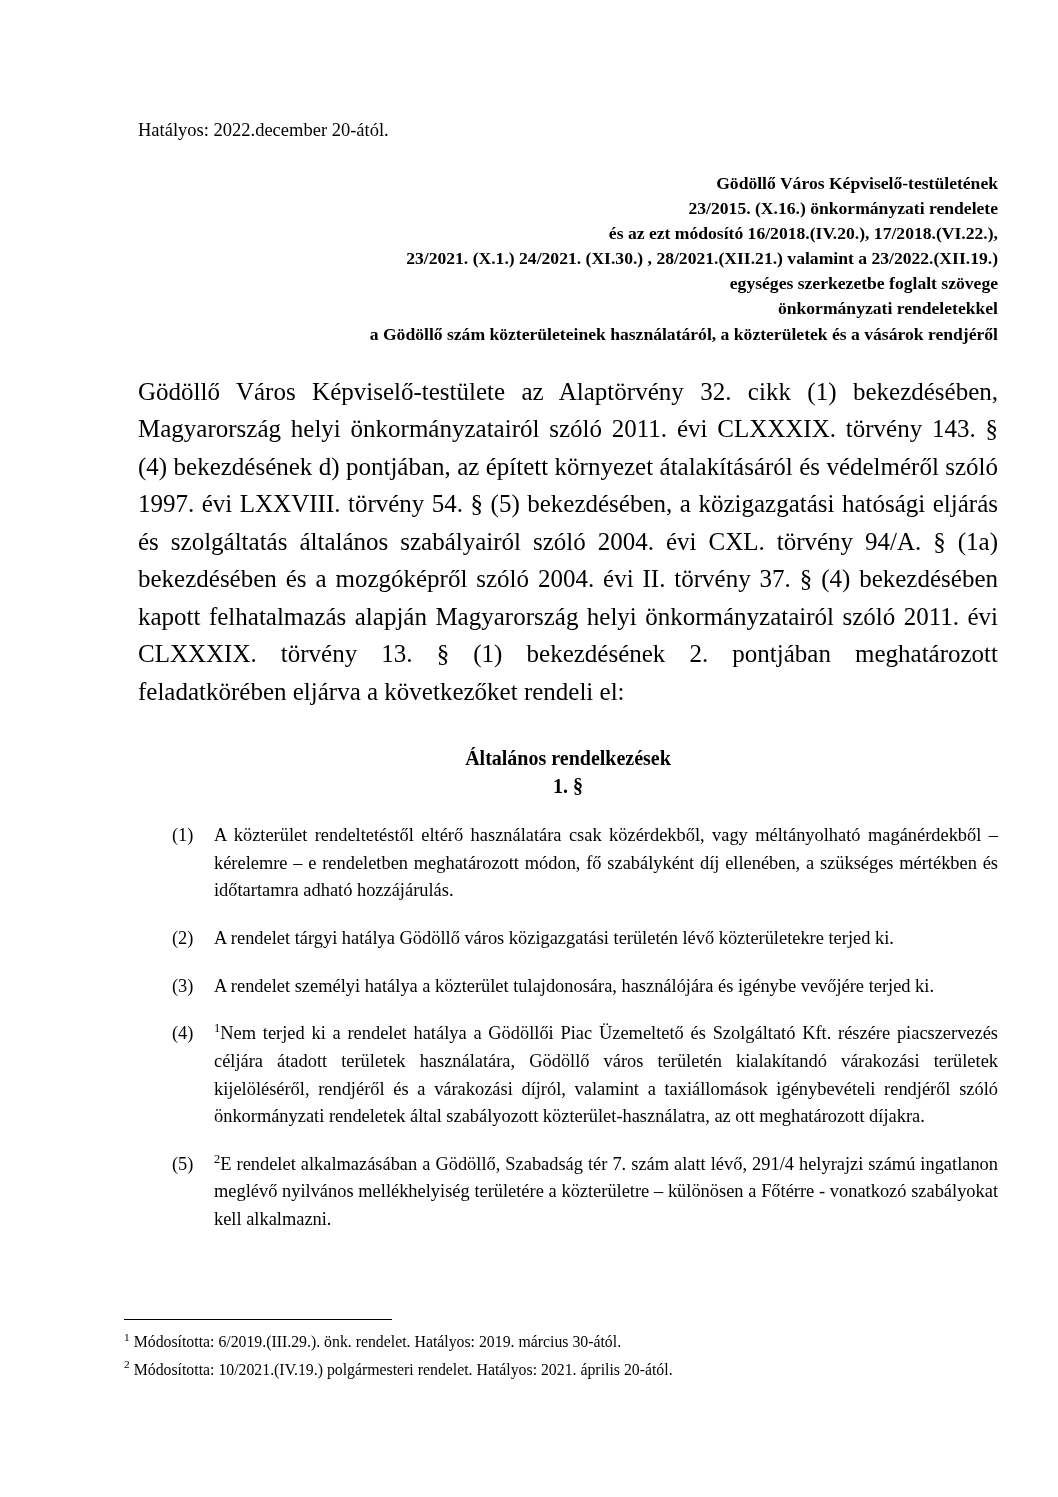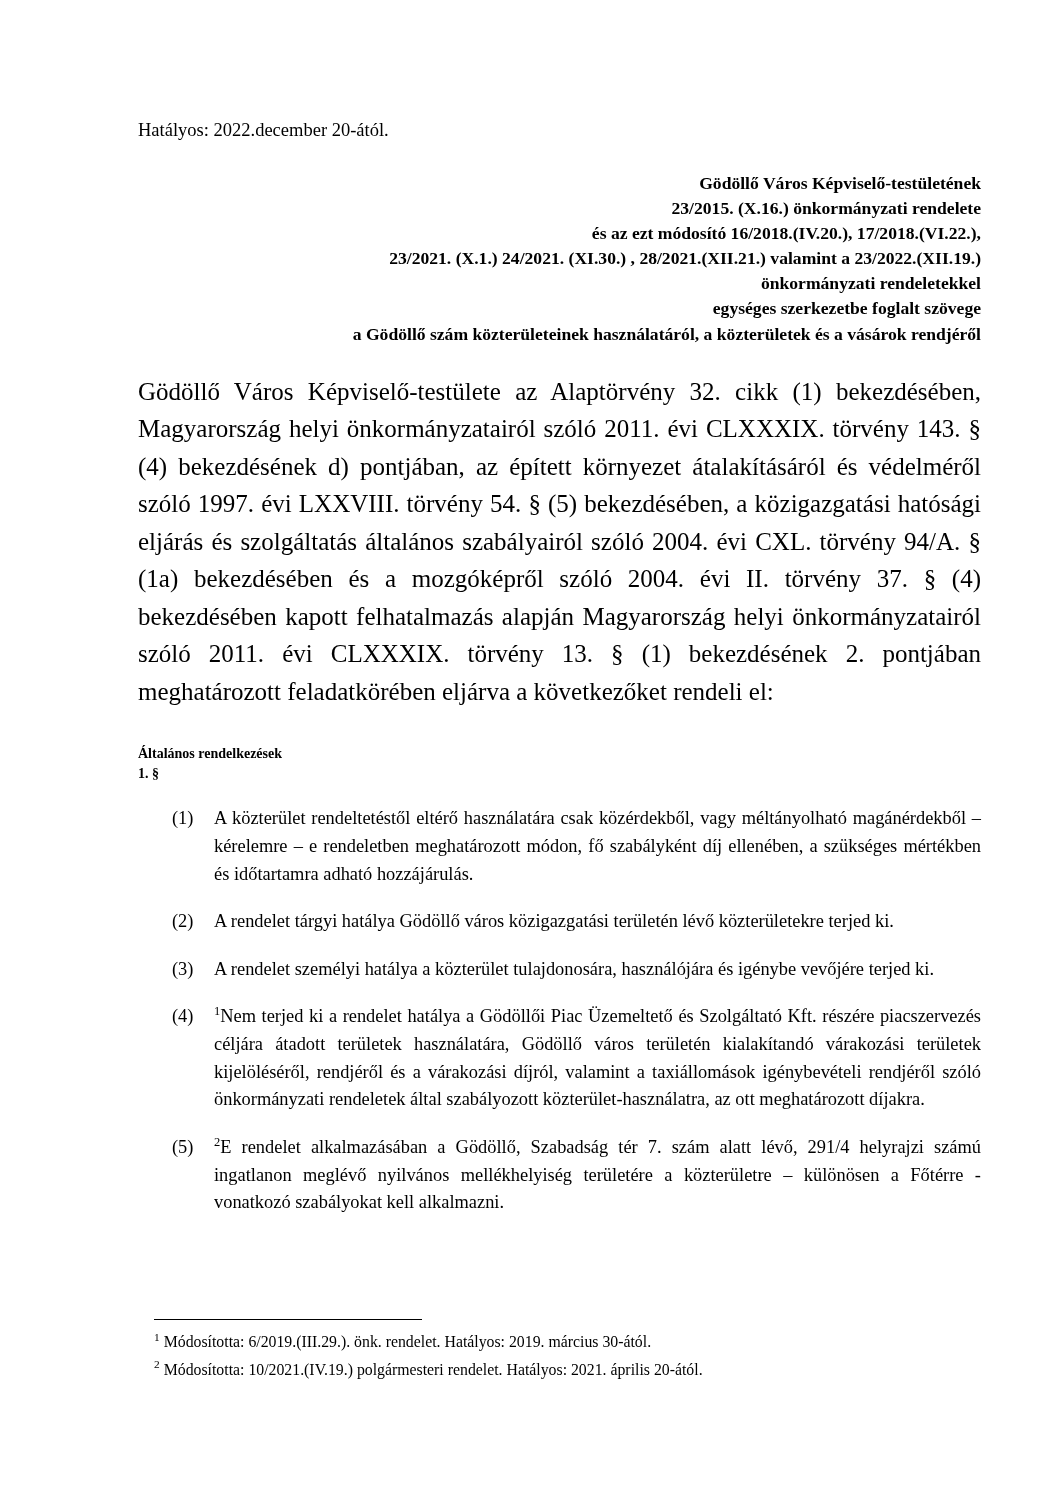--- a/index.html
+++ b/index.html
@@ -13,21 +13,21 @@
     font-family: "Liberation Serif", "DejaVu Serif", serif;
     color: #000000;
     position: relative;
     overflow: hidden;
   }
   .page {
     position: relative;
     width: 1058px;
     height: 1497px;
     box-sizing: border-box;
-    padding: 118px 77px 0 138px;
+    padding: 118px 60px 0 138px;
   }
   .effective-line {
     font-size: 18.5px;
     line-height: 1.35;
     margin: 0 0 28px 0;
   }
   .title-block {
     text-align: right;
     font-weight: bold;
     font-size: 17.6px;
@@ -42,22 +42,23 @@
   }
   .preamble {
     font-size: 25px;
     line-height: 1.5;
     text-align: justify;
     text-justify: inter-word;
     margin: 0 0 34px 0;
     hyphens: none;
   }
   .section-heading {
+    text-align: center;
     font-weight: bold;
-    font-size: 14px;
+    font-size: 20px;
     line-height: 1.4;
     margin: 32px 0 22px 0;
   }
   .section-heading div {
     margin: 0;
   }
   .clause {
     display: flex;
     font-size: 18.4px;
     line-height: 1.5;
@@ -74,21 +75,21 @@
     text-align: justify;
     text-justify: inter-word;
   }
   sup {
     font-size: 0.68em;
     vertical-align: super;
     line-height: 0;
   }
   .footnotes {
     position: absolute;
-    left: 154px;
+    left: 124px;
     bottom: 112px;
     width: 790px;
   }
   .footnote-rule {
     width: 268px;
     height: 0;
     border-top: 1px solid #000;
     margin: 0 0 10px 0;
   }
   .footnote {
@@ -108,22 +109,22 @@
 
 <div class="page">
 
   <p class="effective-line">Hatályos: 2022.december 20-ától.</p>
 
   <div class="title-block">
     <div>Gödöllő Város Képviselő-testületének</div>
     <div>23/2015. (X.16.) önkormányzati rendelete</div>
     <div>és az ezt módosító 16/2018.(IV.20.), 17/2018.(VI.22.),</div>
     <div>23/2021. (X.1.) 24/2021. (XI.30.) , 28/2021.(XII.21.) valamint a 23/2022.(XII.19.)</div>
+    <div>egységes szerkezetbe foglalt szövege</div>
     <div>önkormányzati rendeletekkel</div>
-    <div>egységes szerkezetbe foglalt szövege</div>
     <div class="title-last">a Gödöllő szám közterületeinek használatáról, a közterületek és a vásárok rendjéről</div>
   </div>
 
   <p class="preamble">Gödöllő Város Képviselő-testülete az Alaptörvény 32. cikk (1) bekezdésében, Magyarország helyi önkormányzatairól szóló 2011. évi CLXXXIX. törvény 143. § (4) bekezdésének d) pontjában, az épített környezet átalakításáról és védelméről szóló 1997. évi LXXVIII. törvény 54. § (5) bekezdésében, a közigazgatási hatósági eljárás és szolgáltatás általános szabályairól szóló 2004. évi CXL. törvény 94/A. § (1a) bekezdésében és a mozgóképről szóló 2004. évi II. törvény 37. § (4) bekezdésében kapott felhatalmazás alapján Magyarország helyi önkormányzatairól szóló 2011. évi CLXXXIX. törvény 13. § (1) bekezdésének 2. pontjában meghatározott feladatkörében eljárva a következőket rendeli el:</p>
 
   <div class="section-heading">
     <div>Általános rendelkezések</div>
     <div>1. §</div>
   </div>
 

